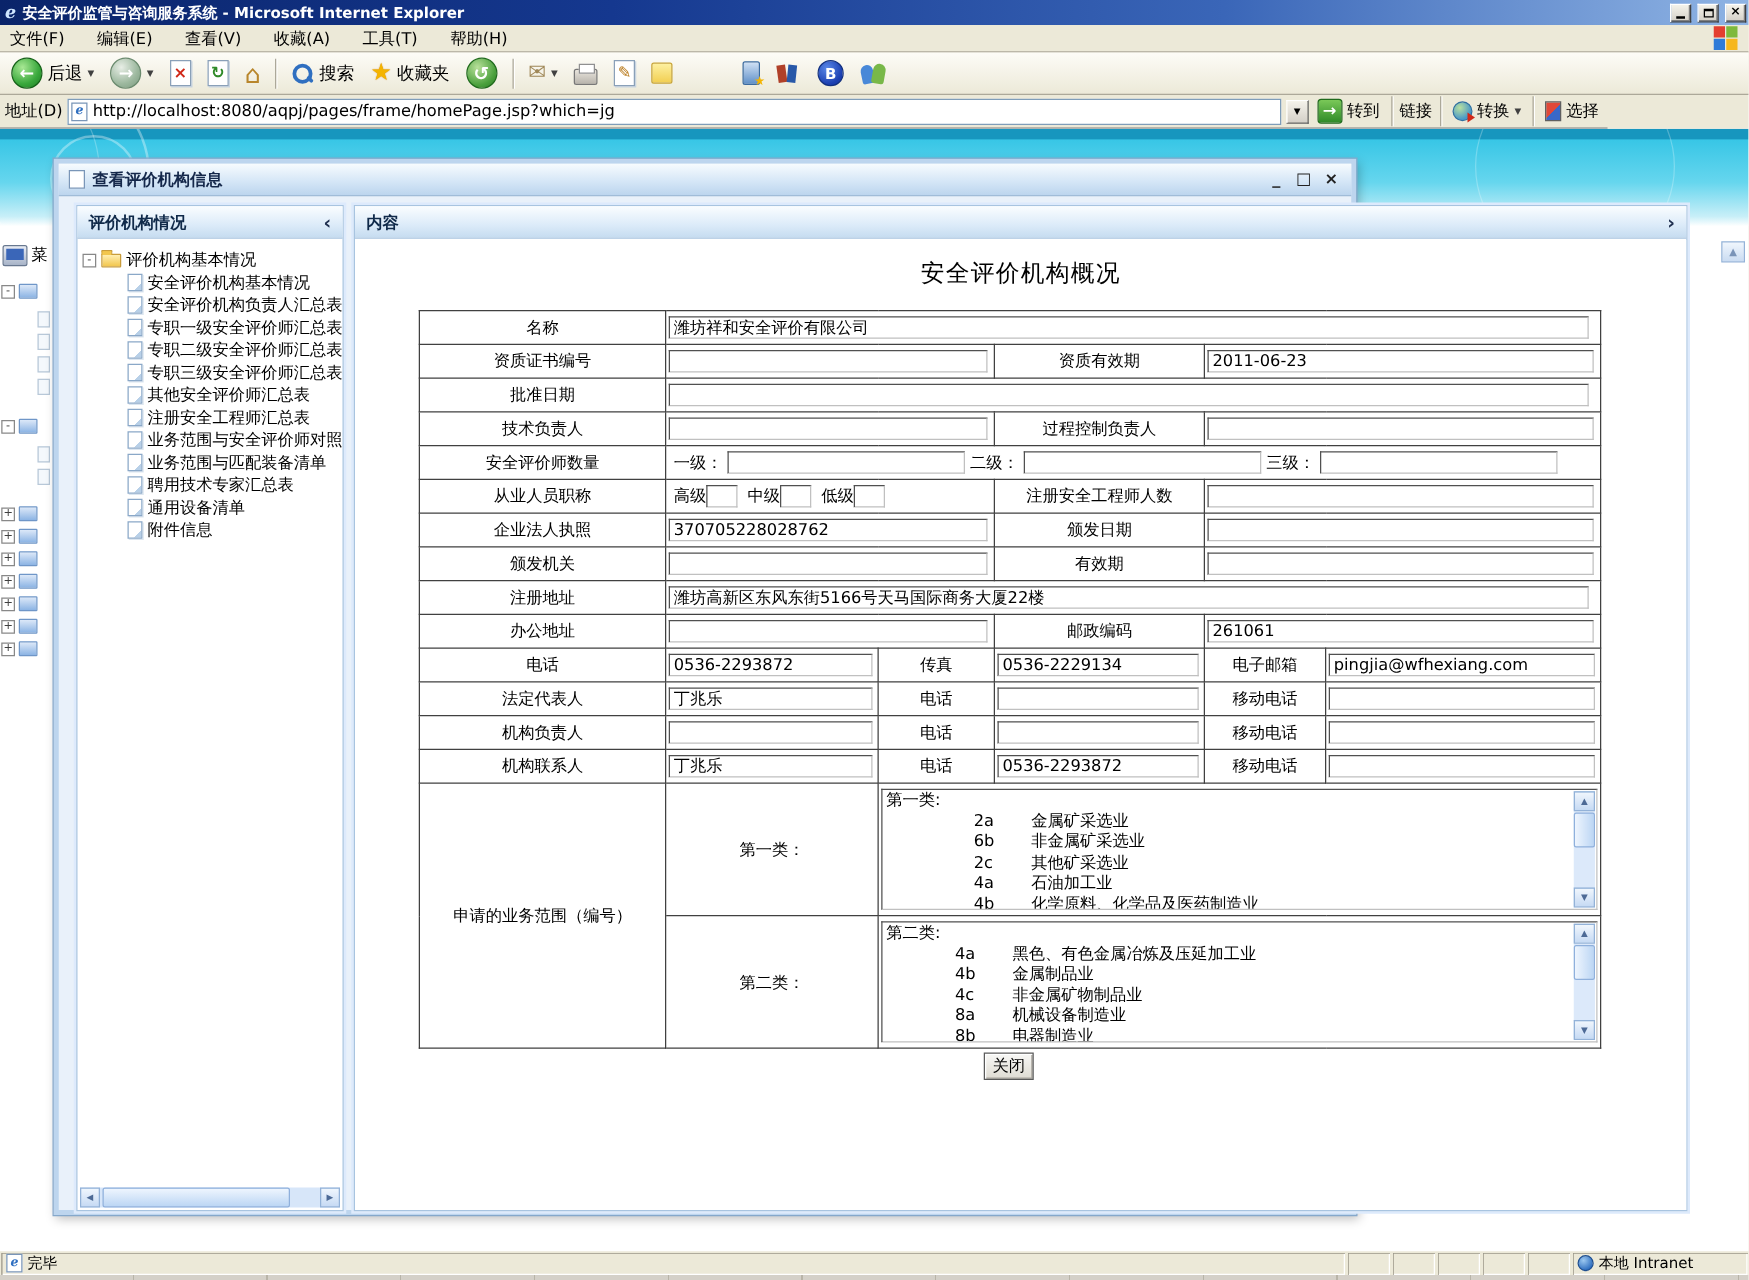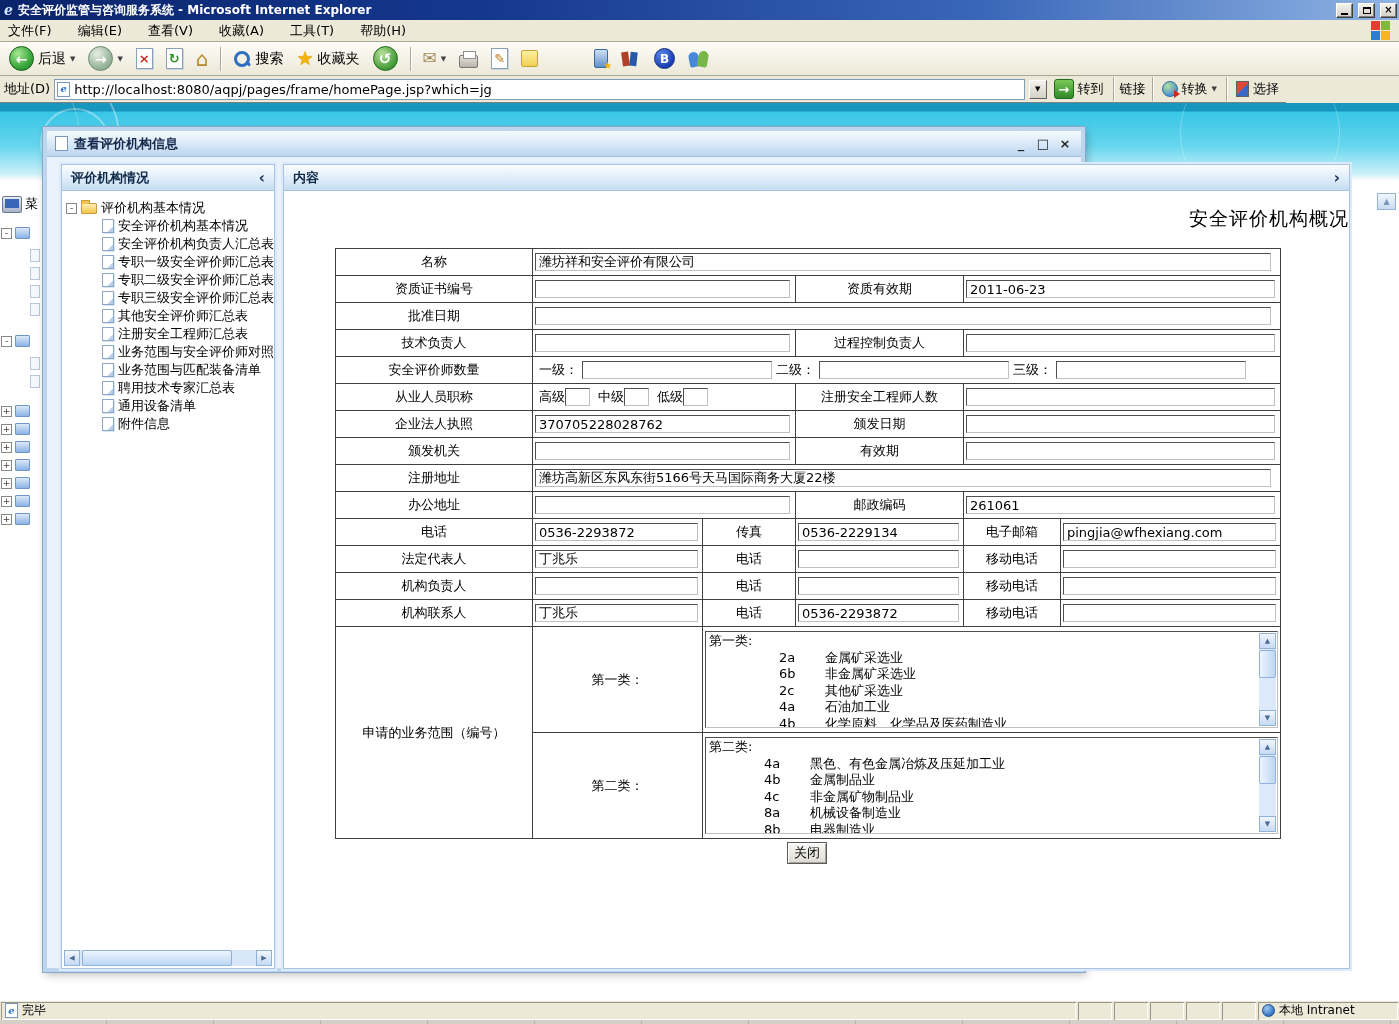--- a/index.html
+++ b/index.html
@@ -128,21 +128,21 @@
   .folder { width:16px; height:11px; background:linear-gradient(#ffeeb0,#f2c64e); border:1px solid #c89c3c; border-radius:1px; position:relative; flex:none; }
   .folder::before { content:""; position:absolute; left:-1px; top:-4px; width:7px; height:3px; background:#f2c64e; border:1px solid #c89c3c; border-bottom:none; border-radius:1px 1px 0 0; }
   .tpage { width:12px; height:14px; background:linear-gradient(315deg,#b8d0e8 4px,#fff 4px); border:1px solid #8aa8c8; box-shadow:1px 1px 0 #dce6f0; flex:none; }
   .hscroll { position:absolute; left:2px; right:2px; bottom:2px; height:16px; background:#d7e6f9; display:flex; }
   .sbtn { width:16px; height:16px; background:linear-gradient(#f0f6fd,#c6daf4); border:1px solid #93b2d8; color:#4d6a96;
     font-size:7px; display:flex; align-items:center; justify-content:center; flex:none; }
   .hthumb { width:150px; height:16px; background:linear-gradient(#eef5fe,#bcd6f4); border:1px solid #8fb0dc; border-radius:2px; margin-left:2px; }
 
   
   #content { position:absolute; left:0; top:27px; right:0; bottom:0; background:#fff; overflow:hidden; }
-  #form-title { margin-top:14px; height:30px; text-align:right; font-size:19px; letter-spacing:1px; }
+  #form-title { margin-top:14px; height:30px; text-align:center; font-size:19px; letter-spacing:1px; }
   table.form { border-collapse:collapse; table-layout:fixed; margin:12px 0 0 51px; width:945px; }
   table.form td { border:1px solid #404040; height:27px; font-size:13px; overflow:hidden; }
   td.lbl { text-align:center; }
   td.ipt { padding:0 2px; }
   input.tin { height:18px; border:1px solid; border-color:#505050 #c0c0c0 #c0c0c0 #505050; background:#fff;
     font-family:"DejaVu Sans",sans-serif; font-size:13px; padding:0 3px; vertical-align:middle; }
   .w-full { width:99%; }
   .w-cell { width:99%; }
   .flexrow { display:flex; align-items:center; gap:4px; padding-left:6px; }
   .flexrow .slbl { white-space:nowrap; }

